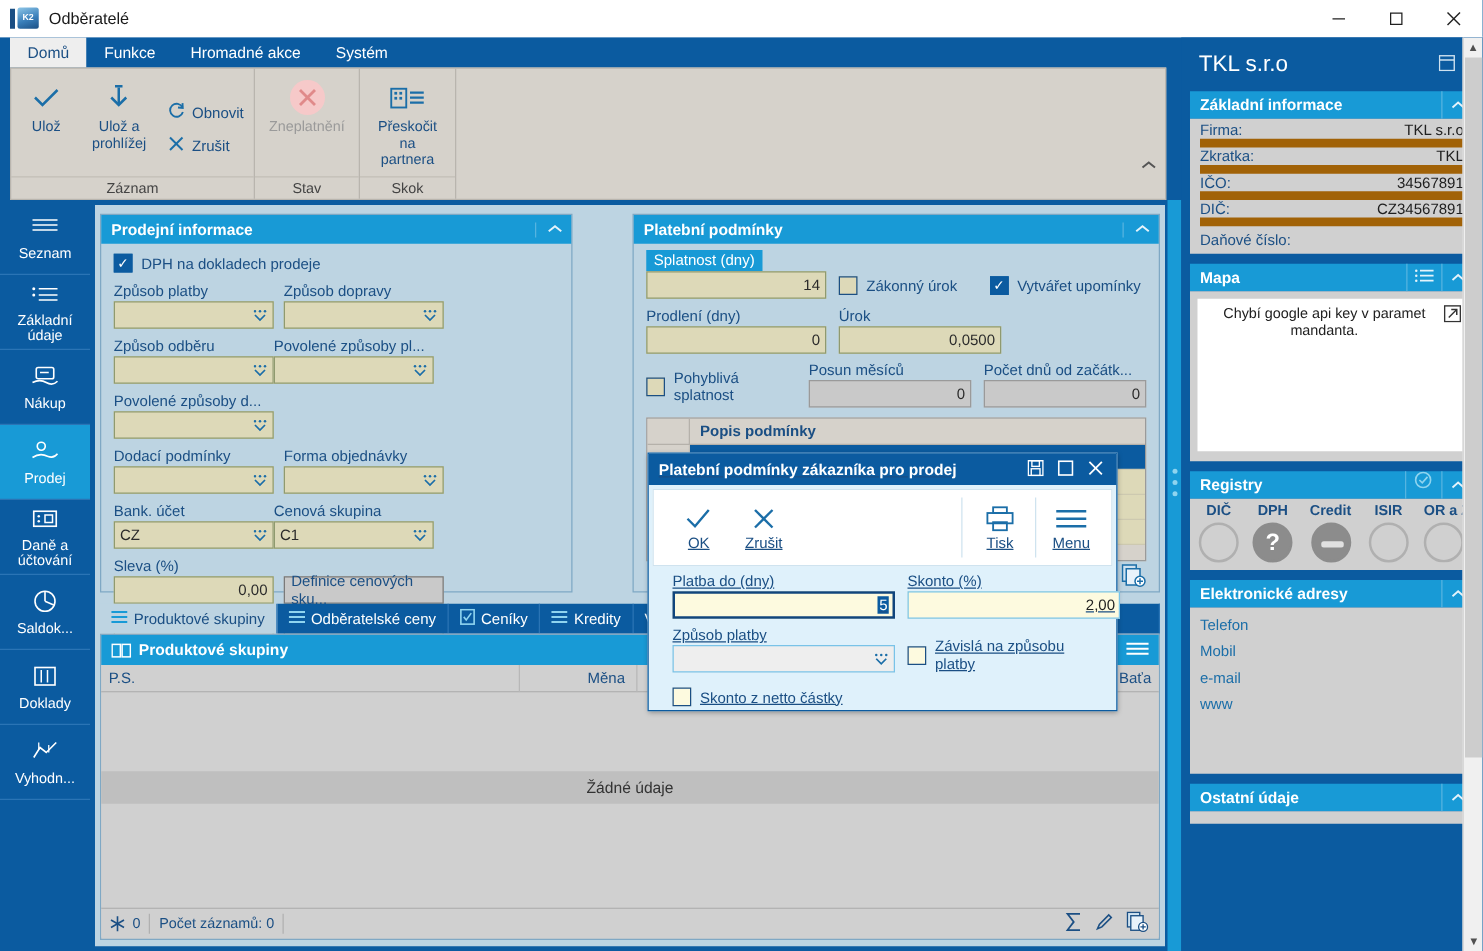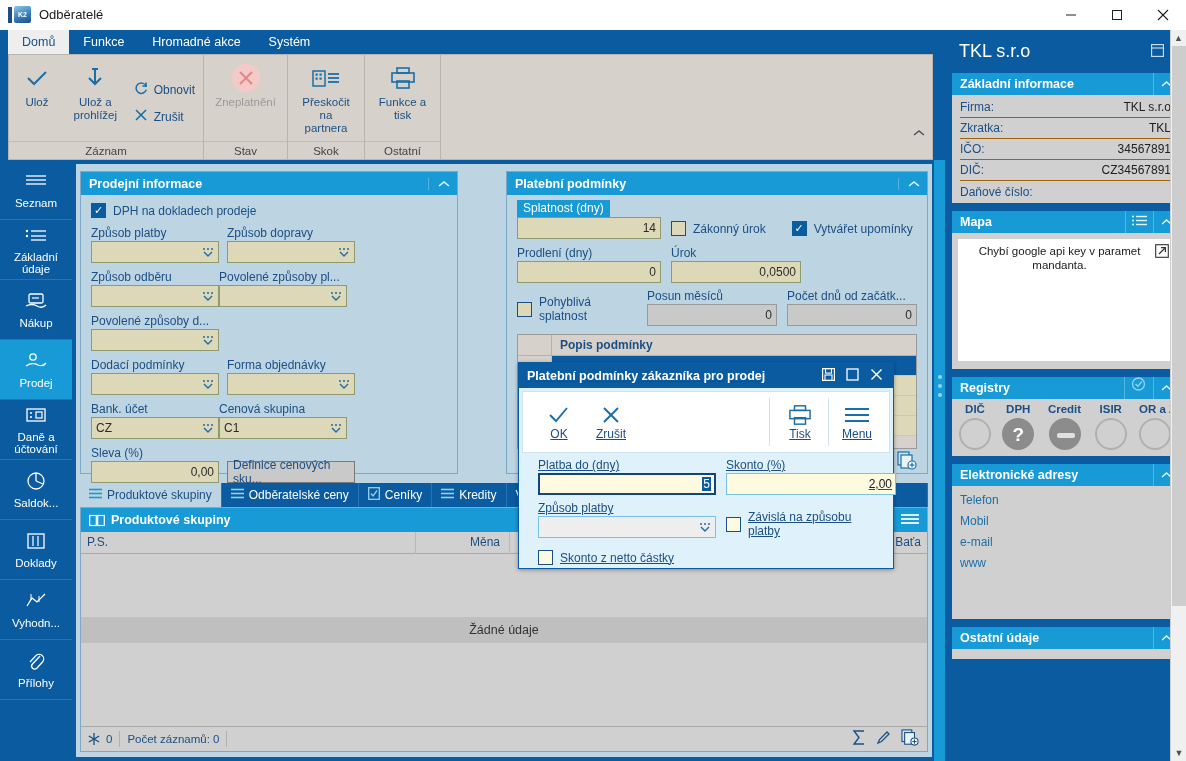--- a/index.html
+++ b/index.html
@@ -112,21 +112,21 @@
   #right{ position:absolute; left:945px; top:30px; width:241px; height:731px; background:#0b5ba0;}
   #right-title{ height:42px; color:#ffffff; font-size:18px; display:flex;align-items:center;
      padding-left:14px; }
   .rp{ margin:0 6px 6px 6px; border:1px solid #0b5ba0;}
   .rp-head{ height:22px; background:#189ad6; color:#fff; font-weight:bold; font-size:12.5px;
      display:flex;align-items:center;padding-left:8px;}
   .rp-head .tools{ margin-left:auto; display:flex; align-items:center;}
   .rp-head .tools > span{ padding:0 6px; border-left:1px solid #56b4e0; height:22px; line-height:22px;}
   .rp-body{ background:#d0d0d0; padding:2px 8px;}
   .kv{ display:flex; font-size:12px; color:#1b4f84; height:21px; align-items:center;
-     border-bottom:1px solid #a16207;}
+     border-bottom:7px solid #a16207;}
   .kv .v{ margin-left:auto; color:#202020;}
   .mapbox{ background:#ffffff; height:122px; margin:4px 0; position:relative;
      font-size:11.5px; color:#202020; text-align:center; padding:5px 18px 0 6px; line-height:14px;}
   .mapbox .ext{ position:absolute; right:4px; top:5px; color:#333;}
   .reg-row{ display:flex; justify-content:space-between; padding:2px 0 0 0;}
   .reg-col{ text-align:center; width:38px; font-size:11.5px; color:#1b4f84; font-weight:bold;}
   .dot{ width:32px;height:32px;border-radius:50%; border:2px solid #b0b0b0; margin:3px auto 0 auto;}
   .dot.q{ background:#8c8c8c;border-color:#8c8c8c;color:#fff;font-size:19px;line-height:30px;font-weight:bold;}
   .dot.m{ background:#8c8c8c;border-color:#8c8c8c; position:relative;}
   .dot.m:after{ content:""; position:absolute; left:6px; top:13px; width:18px;height:5px;background:#e0e0e0;border-radius:2px;}
@@ -275,35 +275,20 @@
               <line x1="17" y1="11" x2="28" y2="11" stroke="#1b6ea8" stroke-width="1.8"></line>
               <line x1="17" y1="15" x2="28" y2="15" stroke="#1b6ea8" stroke-width="1.8"></line>
             </svg>
           </span>
           <span style="white-space:pre-line">Přeskočit na partnera</span>
         </div>
       </div>
       <div class="rglabel">Skok</div>
     </div>
 
-    <div class="rgroup" style="width:76px">
-      <div class="rgrow" style="justify-content:center">
-        <div class="rbtn" style="min-width:68px">
-          <span class="ic">
-            <svg width="28" height="24" viewBox="0 0 28 24">
-              <rect x="8" y="2" width="12" height="5" fill="none" stroke="#1b6ea8" stroke-width="1.6"></rect>
-              <rect x="3" y="7" width="22" height="9" fill="none" stroke="#1b6ea8" stroke-width="1.6"></rect>
-              <rect x="8" y="15" width="12" height="7" fill="none" stroke="#1b6ea8" stroke-width="1.6"></rect>
-            </svg>
-          </span>
-          <span style="white-space:pre-line">Funkce a tisk</span>
-        </div>
-      </div>
-      <div class="rglabel">Ostatní</div>
-    </div>
 
     <div id="ribbon-collapse">
       <svg width="14" height="8" viewBox="0 0 14 8">
           <polyline points="2,6 7,2 12,6" fill="none" stroke="#555" stroke-width="1.6"></polyline>
         </svg>
     </div>
   </div>
 </div>
 
 <div id="sidebar">
@@ -381,28 +366,20 @@
   </div>
   <div class="sb-item">
     <span class="sic">
       <svg width="22" height="18" viewBox="0 0 22 18">
           <polyline points="2,14 7,6 12,10 20,2" fill="none" stroke="#fff" stroke-width="1.3"></polyline>
           <line x1="6" y1="2" x2="6" y2="8" stroke="#fff" stroke-width="1"></line>
           <line x1="14" y1="4" x2="14" y2="10" stroke="#fff" stroke-width="1"></line>
         </svg>
     </span>
     <span>Vyhodn...</span>
-  </div>
-  <div class="sb-item">
-    <span class="sic">
-      <svg width="18" height="20" viewBox="0 0 18 20">
-          <path d="M13 5 L5.5 13 a3 3 0 0 0 4.3 4.2 L15.5 11 a4.6 4.6 0 0 0 -6.6 -6.4 L3 11" fill="none" stroke="#fff" stroke-width="1.3"></path>
-        </svg>
-    </span>
-    <span>Přílohy</span>
   </div>
 </div>
 
 <div id="main">
 
   <div class="panel" style="position:absolute;left:4px;top:7px;width:378px;height:303px">
     <div class="panel-head">
       <span>Prodejní informace</span>
       <span class="chev">
         <svg width="14" height="8" viewBox="0 0 14 8">

